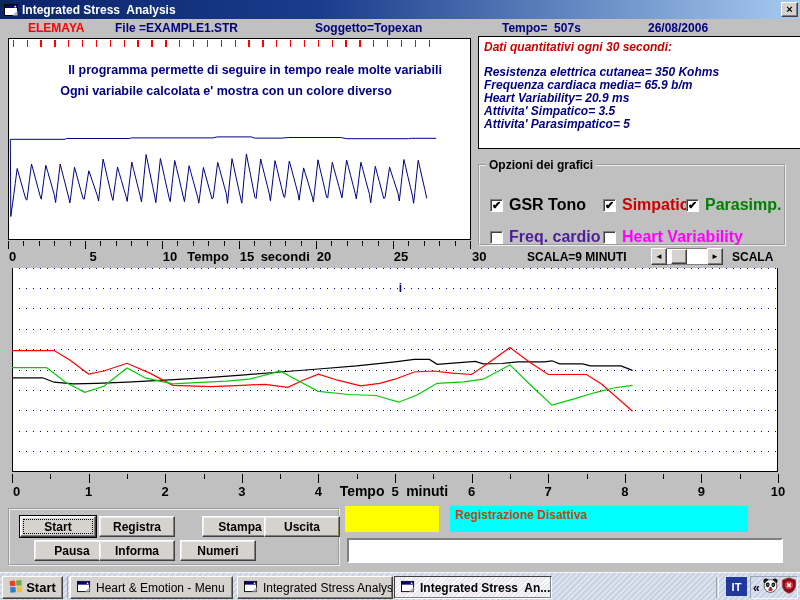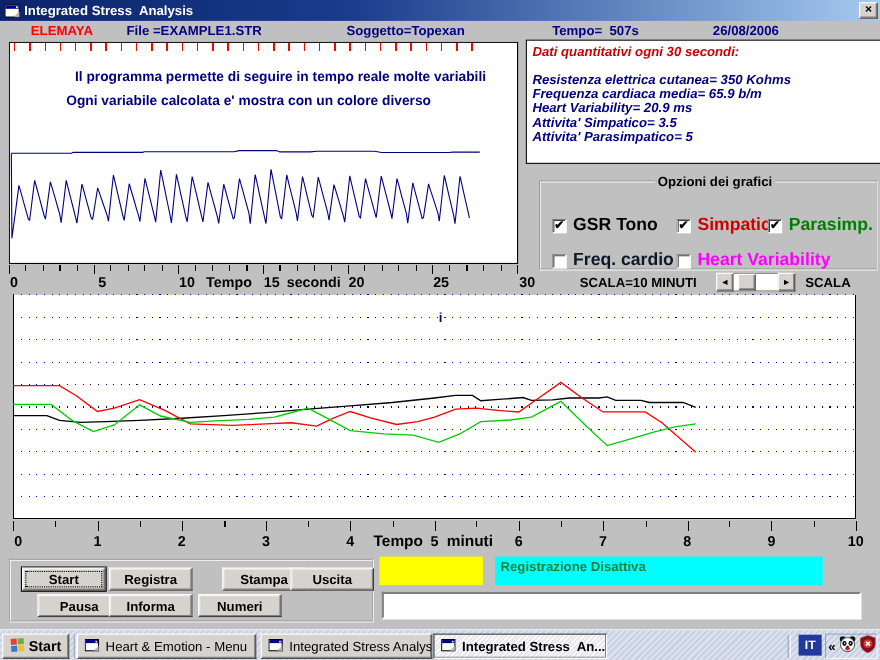--- a/index.html
+++ b/index.html
@@ -45,22 +45,22 @@
   
   #data-panel {
     left:478px; top:36px; width:332px; height:113px;
     background:#fff; border:1px solid #000; padding:3px 5px;font-style:italic;
   }
   .dp-title { color:#cc0000; font-size:12px; font-weight:bold; margin-bottom:12px; }
   .dp-line  { color:#000080; font-size:12px; font-weight:bold; line-height:13px; }
 
   
   #options {
-    left:490px; top:158px; width:308px; height:88px;
-    border:2px groove #efefef; padding:0;text-align:center;
+    left:478px; top:158px; width:308px; height:88px;
+    border:2px groove #efefef; padding:0;
   }
   #options legend { font-size:12px; font-weight:bold; color:#000; margin-left:6px; padding:0 3px; }
   .opt-row { position:absolute; left:0; width:100%; height:16px; }
   #opt-row-1 { top:24px; }
   #opt-row-2 { top:56px; }
   .opt-item { position:absolute; display:flex; align-items:center; }
   .cb {
     width:13px; height:13px; background:#fff;
     border:1px solid; border-color:#808080 #fff #fff #808080;
     box-shadow: inset 1px 1px 0 #404040;
@@ -100,21 +100,21 @@
     text-align:center; cursor:default;
   }
   .win-btn.default {
     box-shadow: 0 0 0 1px #000, inset -1px -1px 0 #808080, inset 1px 1px 0 #efefef;
     outline:1px dotted #000; outline-offset:-4px;
   }
 
   
   #yellow-box { left:345px; top:506px; width:94px;  height:26px; background:#ffff00; }
   #cyan-box   { left:450px; top:506px; width:298px; height:26px; background:#00ffff;
-                font-size:12px; font-weight:bold; color:#15803d; padding:2px 0 0 5px; }
+                font-size:12px; font-weight:bold; color:#c2410c; padding:2px 0 0 5px; }
   #msg-field  { left:347px; top:538px; width:436px; height:25px; background:#fff;
                 border:2px solid; border-color:#808080 #fff #fff #808080; }
 
   
   #taskbar {
     left:0; top:572px; width:800px; height:28px;
     background: repeating-linear-gradient(135deg, #dde3ee 0 2px, #c9d2e3 2px 4px);
     border-top:1px solid #f4f6fa;
   }
   #start-btn {
@@ -278,30 +278,30 @@
           <span class="cb-label" style="color: rgb(204, 0, 0);">Simpatico</span>
         </span>
         <span class="opt-item" style="left: 206px;">
           <span class="cb">✔</span>
           <span class="cb-label" style="color: rgb(0, 128, 0);">Parasimp.</span>
         </span>
       </div>
     <div id="opt-row-2" class="opt-row">
         <span class="opt-item" style="left: 10px;">
           <span class="cb"></span>
-          <span class="cb-label" style="color: #0f172a;">Freq. cardio</span>
+          <span class="cb-label" style="color: #4c1d95;">Freq. cardio</span>
         </span>
         <span class="opt-item" style="left: 123px;">
           <span class="cb"></span>
           <span class="cb-label" style="color: rgb(255, 0, 255);">Heart Variability</span>
         </span>
       </div>
   </fieldset>
 
-  <span id="scala-label">SCALA=10 MINUTI</span>
+  <span id="scala-label">SCALA=9 MINUTI</span>
   <div id="scrollbar" class="abs">
     <div class="sb-arrow">◄</div>
     <div id="sb-track">
       <div id="sb-thumb"></div>
     </div>
     <div class="sb-arrow">►</div>
   </div>
   <span id="scala-right">SCALA</span>
 
   <svg id="bottom-svg" class="abs" width="790" height="240">

